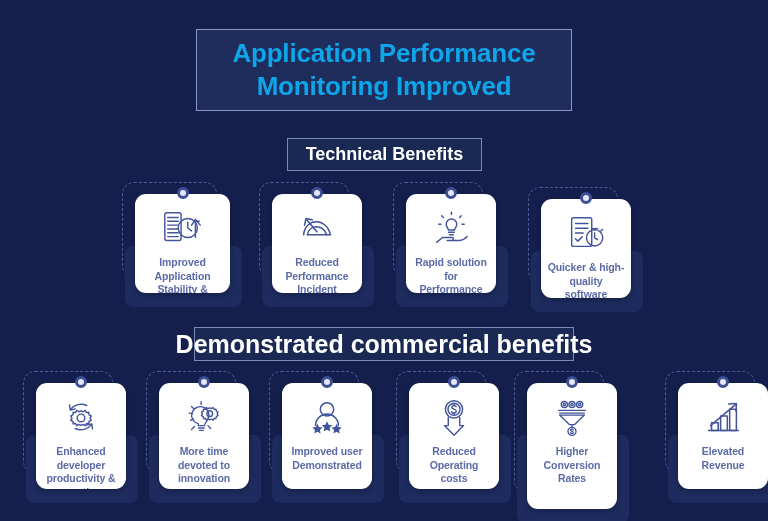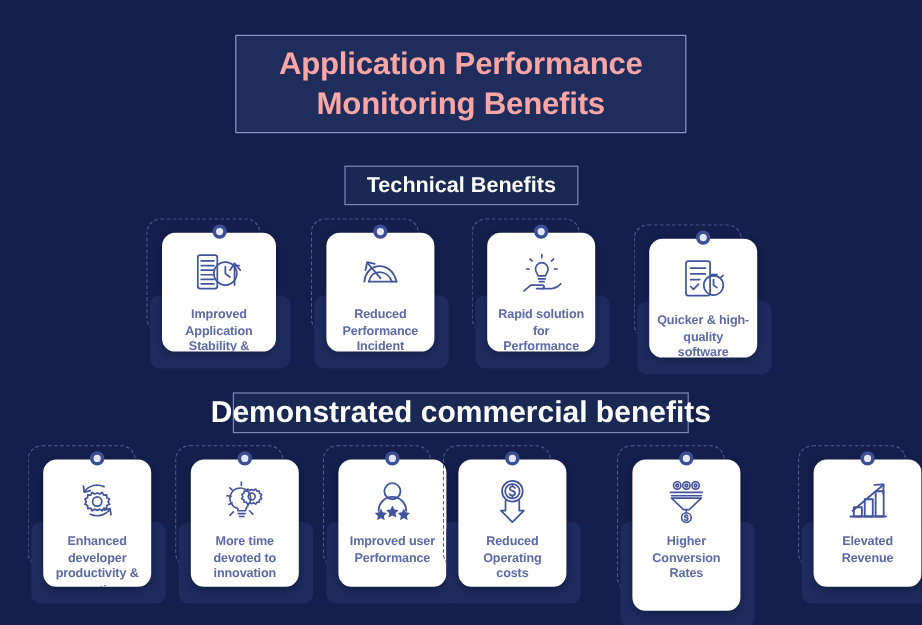--- a/index.html
+++ b/index.html
@@ -32,21 +32,21 @@
     background: #1e2d5c;
     border: 1px solid #8a97c4;
     box-sizing: border-box;
     display: flex;
     flex-direction: column;
     align-items: center;
     justify-content: center;
     text-align: center;
   }
   .title-line {
-    color: #fca5a5;
+    color: #0ea5e9;
     font-size: 26px;
     font-weight: bold;
     line-height: 33px;
     letter-spacing: -0.2px;
     white-space: nowrap;
   }
 
   
   .section-head {
     position: absolute;
@@ -155,21 +155,21 @@
     z-index: 4;
   }
 </style>
 </head>
 <body>
 
 <div class="poster">
 
   <div class="title-box">
     <div class="title-line">Application Performance</div>
-    <div class="title-line">Monitoring Benefits</div>
+    <div class="title-line">Monitoring Improved</div>
   </div>
 
   <div class="section-head tech">Technical Benefits</div>
 
   <div class="card-wrap" style="left:135px; top:194px; width:95px; height:99px;">
     <div class="dashed-frame"></div>
     <div class="slab"></div>
     <div class="dot"></div>
     <div class="card">
       <div class="card-icon">
@@ -309,25 +309,25 @@
         <svg viewBox="0 0 48 46" fill="none" stroke="#41549c" stroke-width="1.6" stroke-linecap="round" stroke-linejoin="round">
           <circle cx="24" cy="15" r="7"></circle>
           <path d="M12 32 a12 12 0 0 1 24 0"></path>
           <g fill="#41549c" stroke="none">
             <polygon points="14,30 15.6,33.4 19.3,33.9 16.6,36.5 17.3,40.2 14,38.4 10.7,40.2 11.4,36.5 8.7,33.9 12.4,33.4"></polygon>
             <polygon points="24,27.5 25.7,31 29.5,31.5 26.7,34.2 27.4,38 24,36.2 20.6,38 21.3,34.2 18.5,31.5 22.3,31"></polygon>
             <polygon points="34,30 35.6,33.4 39.3,33.9 36.6,36.5 37.3,40.2 34,38.4 30.7,40.2 31.4,36.5 28.7,33.9 32.4,33.4"></polygon>
           </g>
         </svg>
       </div>
-      <div class="card-label">Improved user Performance</div>
-    </div>
-  </div>
-
-  <div class="card-wrap" style="left:382px; top:383px; width:90px; height:106px;">
+      <div class="card-label">Improved user Demonstrated</div>
+    </div>
+  </div>
+
+  <div class="card-wrap" style="left:409px; top:383px; width:90px; height:106px;">
     <div class="dashed-frame"></div>
     <div class="slab"></div>
     <div class="dot"></div>
     <div class="card">
       <div class="card-icon">
         <svg viewBox="0 0 48 46" fill="none" stroke="#41549c" stroke-width="1.5" stroke-linecap="round" stroke-linejoin="round">
           <circle cx="24" cy="15" r="9"></circle>
           <circle cx="24" cy="15" r="6.3"></circle>
           <path d="M26.2 12.2 c-.6-.9-1.4-1.3-2.3-1.3 -1.3 0-2.2 .8-2.2 1.9 0 2.4 4.6 1.5 4.6 4 0 1.2-1 2-2.4 2 -1 0-1.9-.4-2.5-1.3"></path>
           <line x1="24" y1="9" x2="24" y2="10.8"></line>

